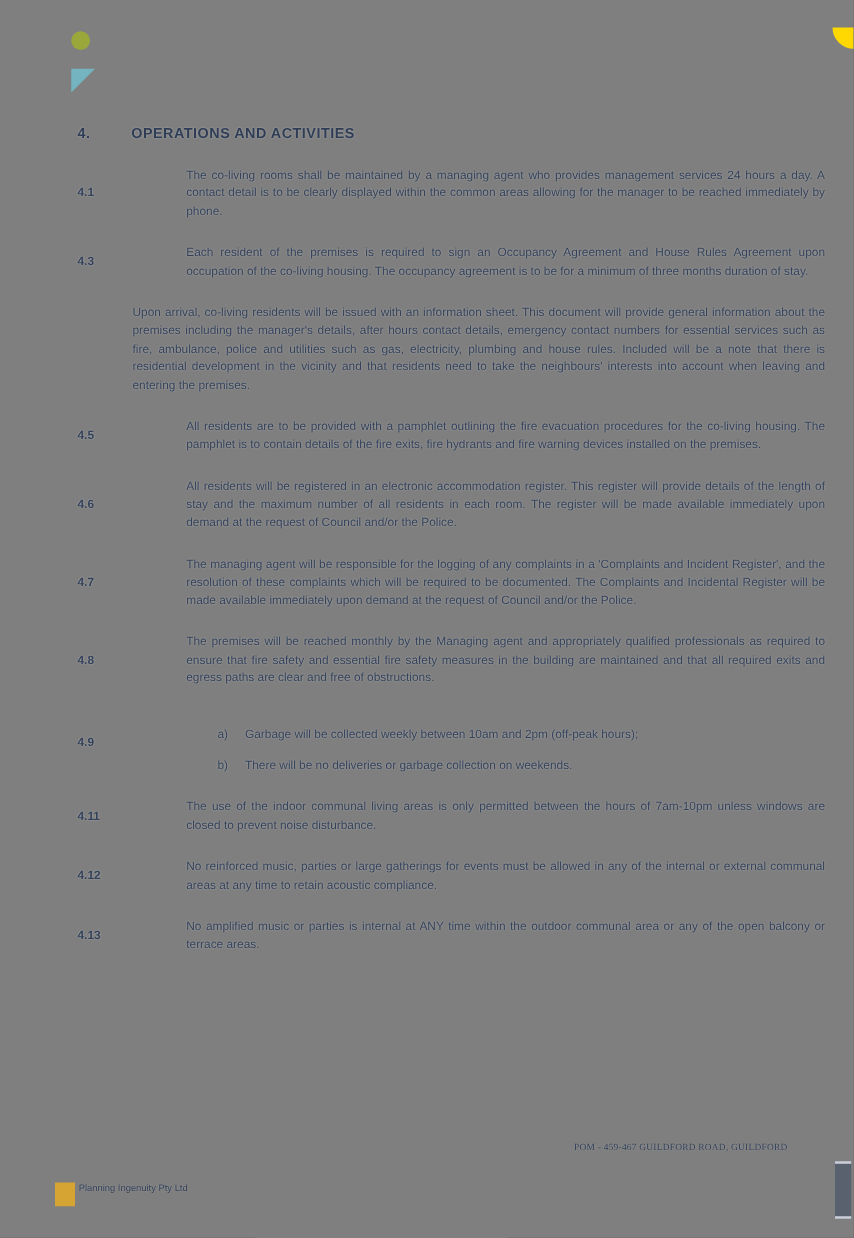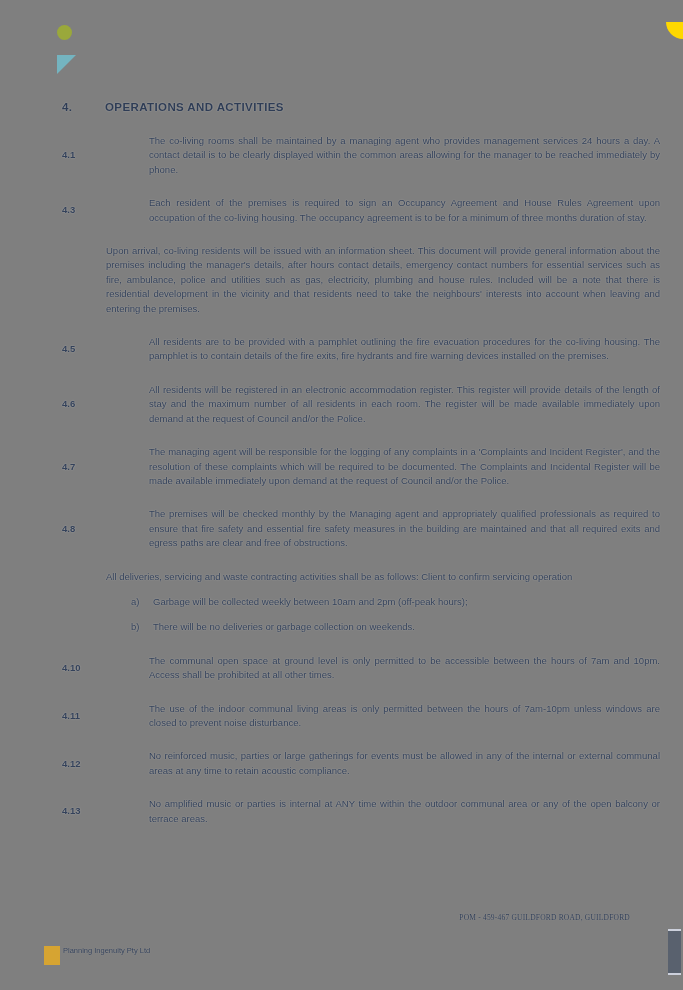--- a/index.html
+++ b/index.html
@@ -137,48 +137,41 @@
     <span class="c-num">4.7</span>
     <div class="c-body">
       <div class="c-text">The managing agent will be responsible for the logging of any complaints in a 'Complaints and Incident Register', and the resolution of these complaints which will be required to be documented. The Complaints and Incidental Register will be made available immediately upon demand at the request of Council and/or the Police.</div>
 
     </div>
   </div>
 
   <div class="clause">
     <span class="c-num">4.8</span>
     <div class="c-body">
-      <div class="c-text">The premises will be checked monthly by the Managing agent and appropriately qualified professionals as required to ensure that fire safety and essential fire safety measures in the building are maintained and that all required exits and egress paths are clear and free of obstructions.</div>
-
-    </div>
-  </div>
-
-  <div class="clause">
-    <div class="c-body">
-      <div class="c-text">All deliveries, servicing and waste contracting activities shall be as follows: Client to confirm servicing operation</div>
+      <div class="c-text">The premises will be reached monthly by the Managing agent and appropriately qualified professionals as required to ensure that fire safety and essential fire safety measures in the building are maintained and that all required exits and egress paths are clear and free of obstructions.</div>
+
+    </div>
+  </div>
+
+  <div class="clause">
+    <span class="c-num">4.9</span>
+    <div class="c-body">
       <div>
               <div class="sub-item">
                 <span class="s-label">a)</span>
                 <span class="s-text">Garbage will be collected weekly between 10am and 2pm (off-peak hours);</span>
               </div>
               <div class="sub-item">
                 <span class="s-label">b)</span>
                 <span class="s-text">There will be no deliveries or garbage collection on weekends.</span>
               </div>
             </div>
     </div>
   </div>
 
-  <div class="clause">
-    <span class="c-num">4.10</span>
-    <div class="c-body">
-      <div class="c-text">The communal open space at ground level is only permitted to be accessible between the hours of 7am and 10pm. Access shall be prohibited at all other times.</div>
-
-    </div>
-  </div>
 
   <div class="clause">
     <span class="c-num">4.11</span>
     <div class="c-body">
       <div class="c-text">The use of the indoor communal living areas is only permitted between the hours of 7am-10pm unless windows are closed to prevent noise disturbance.</div>
 
     </div>
   </div>
 
   <div class="clause">

